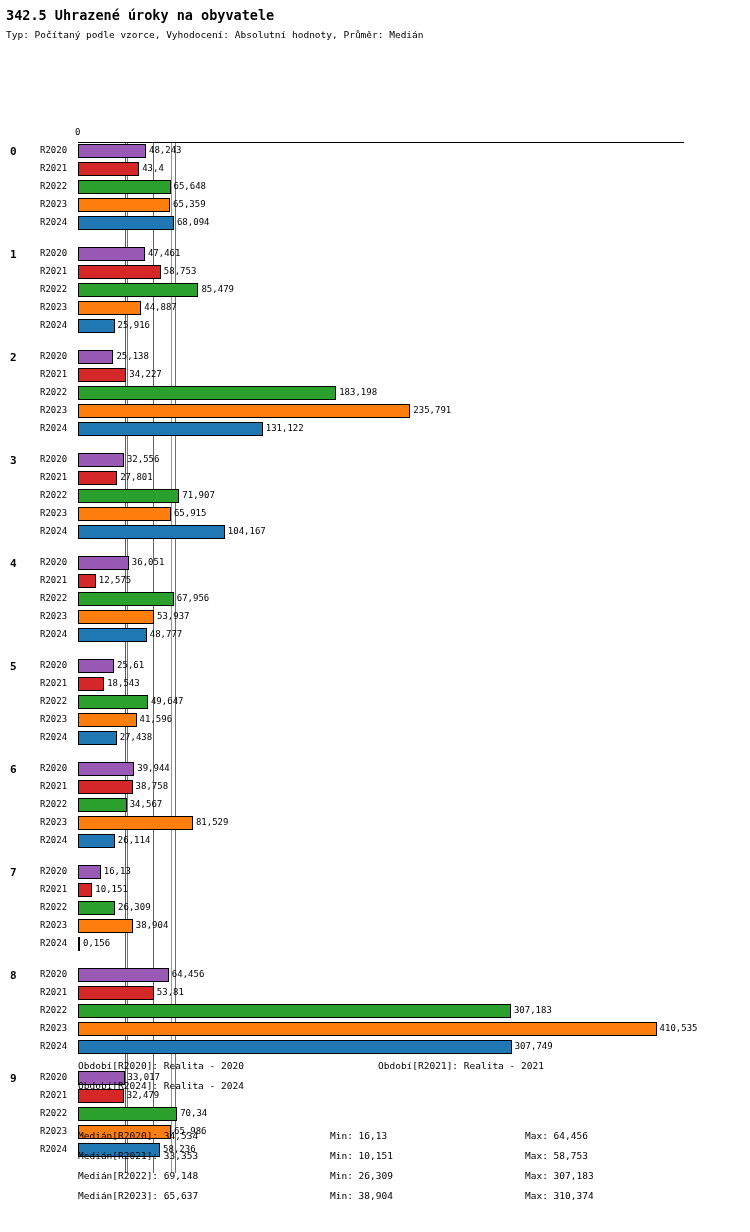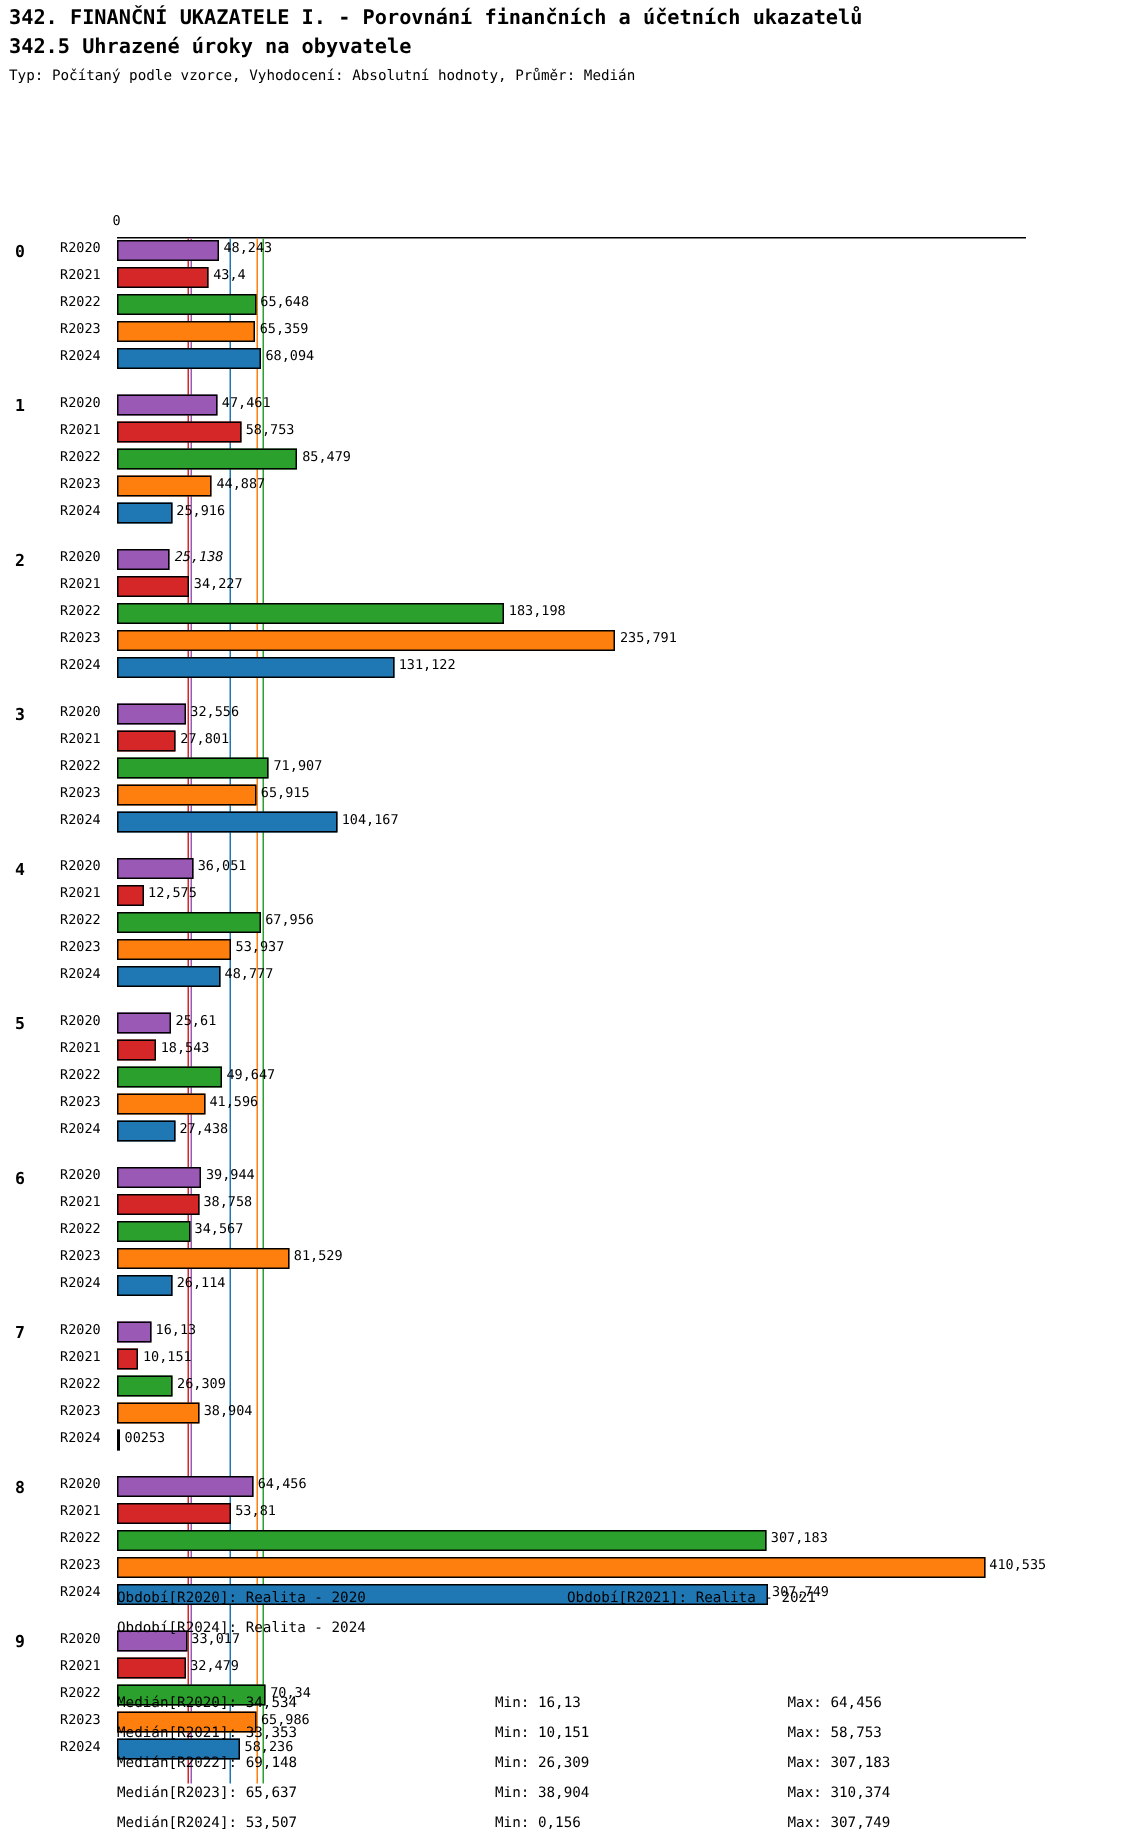--- a/index.html
+++ b/index.html
@@ -118,21 +118,20 @@
     height: 20px;
   }
   .s1 { position: absolute; left: 78px; }
   .s2 { position: absolute; left: 330px; }
   .s3 { position: absolute; left: 525px; }
 </style>
 </head>
 <body>
 
 <div class="title-block">
-  <div class="title1">342. FINANČNÍ UKAZATELE I. - Porovnání finančních a účetních ukazatelů</div>
   <div class="title2">342.5 Uhrazené úroky na obyvatele</div>
   <div class="subtitle">Typ: Počítaný podle vzorce, Vyhodocení: Absolutní hodnoty, Průměr: Medián</div>
 </div>
 
 <div class="chart-area" id="chart-area">
   <div class="axis-zero-label">0</div>
   <div class="axis-line"></div>
 <div class="stat-line" style="left: 126.669px; background: rgb(155, 89, 182); top: 95px; height: 1030px;"></div>
     <div class="stat-line" style="left: 125.004px; background: rgb(214, 39, 40); top: 95px; height: 1030px;"></div>
     <div class="stat-line" style="left: 175.45px; background: rgb(44, 160, 44); top: 95px; height: 1030px;"></div>
@@ -187,21 +186,21 @@
     </div>
     <div class="row" style="top: 270px; left: 0px; width: 750px;">
       <div class="row-label">R2024</div>
       <div class="bar" style="width: 36.5235px; background: rgb(31, 119, 180);"></div>
       <div class="bar-value" style="left: 117.523px;">25,916</div>
     </div>
     <div class="group-label" style="top: 303px;">2</div>
     <div class="row" style="top: 301px; left: 0px; width: 750px;">
       <div class="row-label">R2020</div>
       <div class="bar" style="width: 35.427px; background: rgb(155, 89, 182);"></div>
-      <div class="bar-value" style="left: 116.427px; font-style: italic;">25,138</div>
+      <div class="bar-value" style="left: 116.427px;">25,138</div>
     </div>
     <div class="row" style="top: 319px; left: 0px; width: 750px;">
       <div class="row-label">R2021</div>
       <div class="bar" style="width: 48.2362px; background: rgb(214, 39, 40);"></div>
       <div class="bar-value" style="left: 129.236px;">34,227</div>
     </div>
     <div class="row" style="top: 337px; left: 0px; width: 750px;">
       <div class="row-label">R2022</div>
       <div class="bar" style="width: 258.181px; background: rgb(44, 160, 44);"></div>
       <div class="bar-value" style="left: 339.181px;">183,198</div>
@@ -337,21 +336,21 @@
       <div class="bar-value" style="left: 118.077px;">26,309</div>
     </div>
     <div class="row" style="top: 870px; left: 0px; width: 750px;">
       <div class="row-label">R2023</div>
       <div class="bar" style="width: 54.8275px; background: rgb(255, 127, 14);"></div>
       <div class="bar-value" style="left: 135.827px;">38,904</div>
     </div>
     <div class="row" style="top: 888px; left: 0px; width: 750px;">
       <div class="row-label">R2024</div>
       <div class="bar" style="width: 2px; background: rgb(31, 119, 180);"></div>
-      <div class="bar-value" style="left: 83px;">00253</div>
+      <div class="bar-value" style="left: 83px;">0,156</div>
     </div>
     <div class="group-label" style="top: 921px;">8</div>
     <div class="row" style="top: 919px; left: 0px; width: 750px;">
       <div class="row-label">R2020</div>
       <div class="bar" style="width: 90.838px; background: rgb(155, 89, 182);"></div>
       <div class="bar-value" style="left: 171.838px;">64,456</div>
     </div>
     <div class="row" style="top: 937px; left: 0px; width: 750px;">
       <div class="row-label">R2021</div>
       <div class="bar" style="width: 75.8346px; background: rgb(214, 39, 40);"></div>
@@ -423,18 +422,13 @@
     <div class="stats-row">
       <span class="s1">Medián[R2022]: 69,148</span>
       <span class="s2">Min: 26,309</span>
       <span class="s3">Max: 307,183</span>
     </div>
     <div class="stats-row">
       <span class="s1">Medián[R2023]: 65,637</span>
       <span class="s2">Min: 38,904</span>
       <span class="s3">Max: 310,374</span>
     </div>
-    <div class="stats-row">
-      <span class="s1">Medián[R2024]: 53,507</span>
-      <span class="s2">Min: 0,156</span>
-      <span class="s3">Max: 307,749</span>
-    </div>
   </div>
 
 </body></html>

